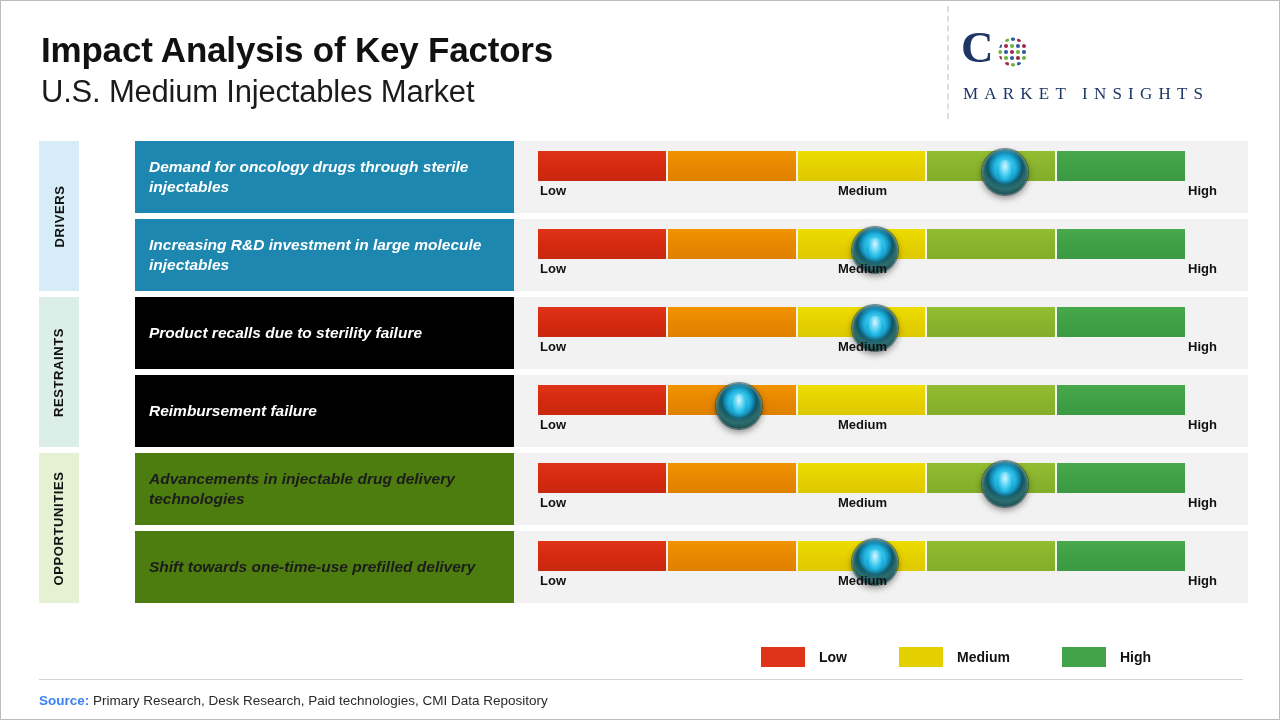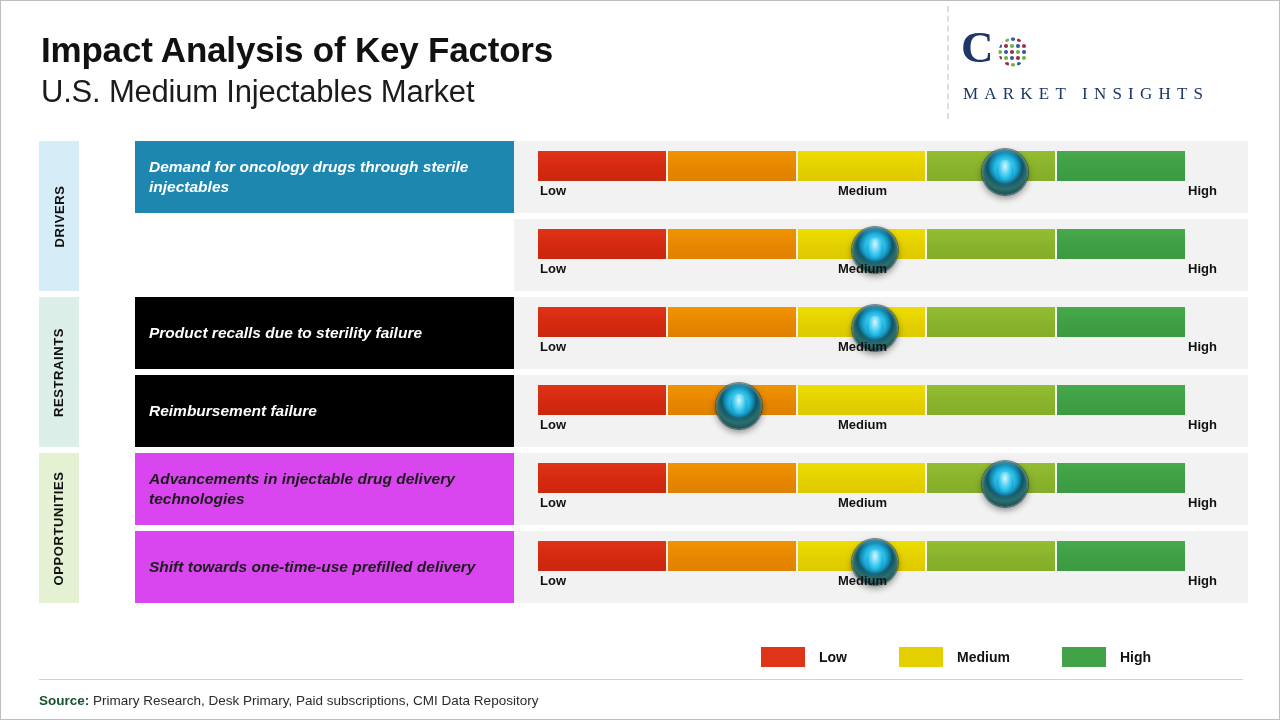--- a/index.html
+++ b/index.html
@@ -61,21 +61,21 @@
   }
   .row{position:relative;height:72px;margin-bottom:6px;}
   .factor{
     position:absolute;left:86px;top:0;width:416px;height:72px;
     box-sizing:border-box;padding:0 14px;
     display:flex;align-items:center;
     font-size:15.5px;font-weight:bold;font-style:italic;line-height:1.3;margin-left:48px;
   }
   .factor.drivers{background:#1d87b0;color:#ffffff;}
   .factor.restraints{background:#000000;color:#ffffff;}
-  .factor.opportunities{background:#d946ef;color:#1c1c1c;}
+  .factor.opportunities{background:#4d7c0f;color:#1c1c1c;}
 
   
   .gauge-panel{
     position:absolute;left:513px;top:0;width:734px;height:72px;
     background:#f2f2f2;
   }
   .gauge-bar{
     position:absolute;left:24px;top:10px;width:649px;height:30px;
     display:flex;
   }
@@ -128,21 +128,21 @@
   .legend-item{display:flex;align-items:center;margin-right:52px;}
   .legend-swatch{width:44px;height:20px;margin-right:14px;}
   .legend-label{font-size:14px;font-weight:bold;color:#111;}
 
   
   #source-rule{position:absolute;left:38px;top:678px;width:1204px;height:1px;background:#d2d2d2;}
   #source{
     position:absolute;left:38px;top:692px;font-size:13.5px;color:#2a2a2a;
     white-space:nowrap;
   }
-  #source b{font-weight:bold;color:#14532d;}
+  #source b{font-weight:bold;color:#3b82f6;}
 </style>
 </head>
 <body>
 
 <div id="slide">
 
   <div id="header">
     <div id="title-block">
       <div id="main-title">Impact Analysis of Key Factors</div>
       <div id="sub-title">U.S. Medium Injectables Market</div>
@@ -218,20 +218,21 @@
           </div>
           <div class="scale-labels">
             <span class="sl-low">Low</span>
             <span class="sl-med">Medium</span>
             <span class="sl-high">High</span>
           </div>
         </div>
       </div>
 
       <div class="row">
+        <div class="factor drivers">Increasing R&amp;D investment in large molecule injectables</div>
         <div class="gauge-panel">
           <div class="gauge-bar">
             <div class="seg s1"></div>
             <div class="seg s2"></div>
             <div class="seg s3"></div>
             <div class="seg s4"></div>
             <div class="seg s5"></div>
             <div class="marker" style="left:52%;"></div>
           </div>
           <div class="scale-labels">
@@ -343,16 +344,16 @@
       <span class="legend-label">Medium</span>
     </div>
     <div class="legend-item" style="margin-right:0;">
       <span class="legend-swatch" style="background:#41a247;"></span>
       <span class="legend-label">High</span>
     </div>
   </div>
 
   <div id="source-rule"></div>
   <div id="source">
-    <b>Source:</b><span> Primary Research, Desk Primary, Paid subscriptions, CMI Data Repository</span>
+    <b>Source:</b><span> Primary Research, Desk Research, Paid technologies, CMI Data Repository</span>
   </div>
 
 </div>
 
 </body></html>

